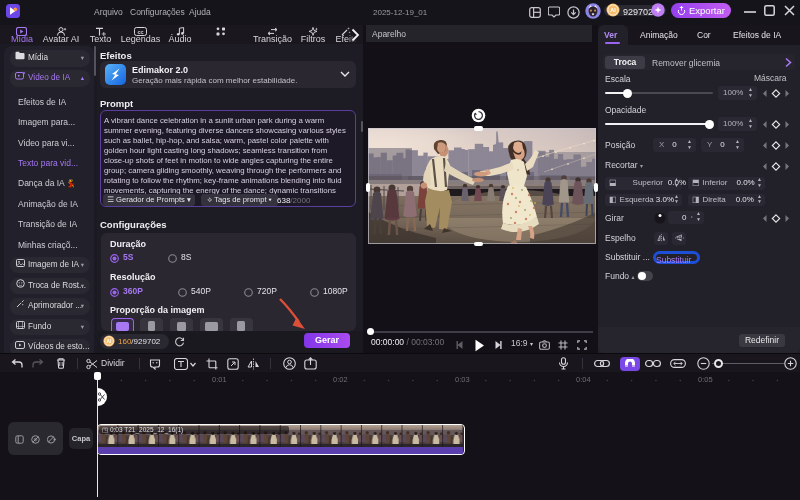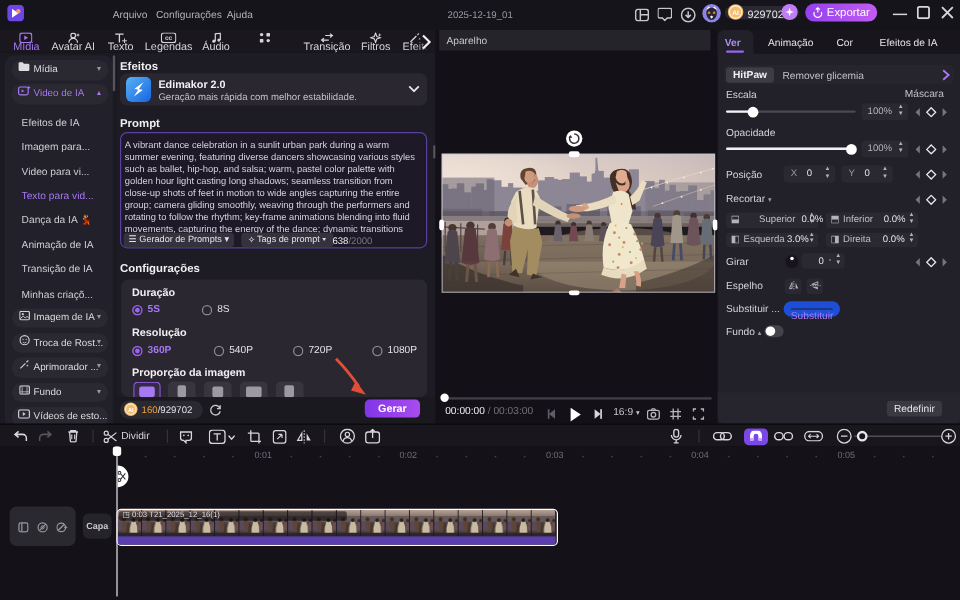--- a/index.html
+++ b/index.html
@@ -591,21 +591,21 @@
     <div id="rtabs">
       <div class="abs" style="left:0px;top:0;width:30px;height:20px;background:#222028;border-radius:6px 6px 0 0;"></div>
       <div class="abs" style="left:6px;top:5px;color:#b18cf2;font-size:8.5px;font-weight:bold;">Ver</div>
       <div class="abs" style="left:7px;top:16.5px;width:15px;height:2px;background:#9a63f0;border-radius:1px;"></div>
       <div class="abs" style="left:42px;top:5px;color:#e4e3e7;font-size:8.5px;">Animação</div>
       <div class="abs" style="left:99px;top:5px;color:#e4e3e7;font-size:8.5px;">Cor</div>
       <div class="abs" style="left:135px;top:5px;color:#e4e3e7;font-size:8.5px;">Efeitos de IA</div>
     </div>
 
     <div class="abs" style="left:5px;top:29px;width:192px;height:16px;background:#26242c;border-radius:4px;"></div>
-    <div class="abs" style="left:7px;top:30.5px;width:40px;height:13px;background:#3d3b45;border-radius:3px;color:#f2f1f4;font-size:8.5px;font-weight:bold;text-align:center;line-height:13px;">HitPaw</div>
+    <div class="abs" style="left:7px;top:30.5px;width:40px;height:13px;background:#3d3b45;border-radius:3px;color:#f2f1f4;font-size:8.5px;font-weight:bold;text-align:center;line-height:13px;">Troca</div>
     <div class="abs" style="left:54px;top:32.5px;color:#c2c0c7;font-size:8.5px;">Remover glicemia</div>
     <div class="abs" style="left:133px;top:48px;color:#c2c0c7;font-size:8.5px;margin-left:23px;">Máscara</div>
     <svg class="abs" style="left:186px;top:31.5px" width="8" height="11" viewBox="0 0 8 11">
         <path d="M2 1.5 L6.5 5.5 L2 9.5" fill="none" stroke="#a678f2" stroke-width="1.6"></path>
       </svg>
 
     <div class="abs rlabel" style="left:7px;top:49px;">Escala</div>
     <div class="abs" style="left:7px;top:67px;width:108px;height:2px;background:#4a4850;border-radius:1px;"></div>
     <div class="abs" style="left:7px;top:67px;width:22px;height:2px;background:#f2f1f4;border-radius:1px;"></div>
     <div class="abs" style="left:25px;top:63.5px;width:9px;height:9px;background:#fff;border-radius:50%;"></div>
@@ -668,21 +668,21 @@
         <path d="M6 1.5 L8.2 6.5 H6 Z" fill="#b5b3ba"></path>
       </svg>
     <div class="rbox" style="left:74px;top:206.5px;width:14px;height:13px;"></div>
     <svg class="abs" style="left:76.5px;top:209px" width="9" height="8" viewBox="0 0 9 8">
         <path d="M0 4 h9" stroke="#b5b3ba" stroke-width="0.7" stroke-dasharray="1.2 0.8"></path>
         <path d="M1.5 3 L6.5 0.8 V3 Z" fill="none" stroke="#b5b3ba" stroke-width="0.8"></path>
         <path d="M1.5 5 L6.5 7.2 V5 Z" fill="#b5b3ba"></path>
       </svg>
 
     <div class="abs rlabel" style="left:7px;top:227px;">Substituir ...</div>
-    <div class="abs" style="left:55px;top:225.5px;width:47px;height:13.5px;border:6px solid #1d4ed8;border-radius:7px;color:#a97df2;font-size:8.5px;text-align:left;line-height:12.5px;">Substituir</div>
+    <div class="abs" style="left:55px;top:225.5px;width:47px;height:13.5px;border:3px solid #1d4ed8;border-radius:7px;color:#a97df2;font-size:8.5px;text-align:left;line-height:12.5px;">Substituir</div>
 
     <div class="abs rlabel" style="left:7px;top:246px;">Fundo <span style="font-size:6px;color:#9b99a1">▴</span></div>
     <div class="abs" style="left:39px;top:245.5px;width:16px;height:10px;background:#44424a;border-radius:5px;"></div>
     <div class="abs" style="left:40px;top:246.5px;width:8px;height:8px;background:#fff;border-radius:50%;"></div>
 
     <div class="abs" style="left:0;top:302px;width:202px;height:26px;background:#26242c;border-radius:0 0 6px 6px;"></div>
     <div class="abs" style="left:141px;top:308.5px;width:46px;height:13px;background:#3a3840;border-radius:3px;color:#e8e7ea;font-size:8.5px;text-align:center;line-height:13px;">Redefinir</div>
   </div>
 
   <div id="toolbar" class="abs">

